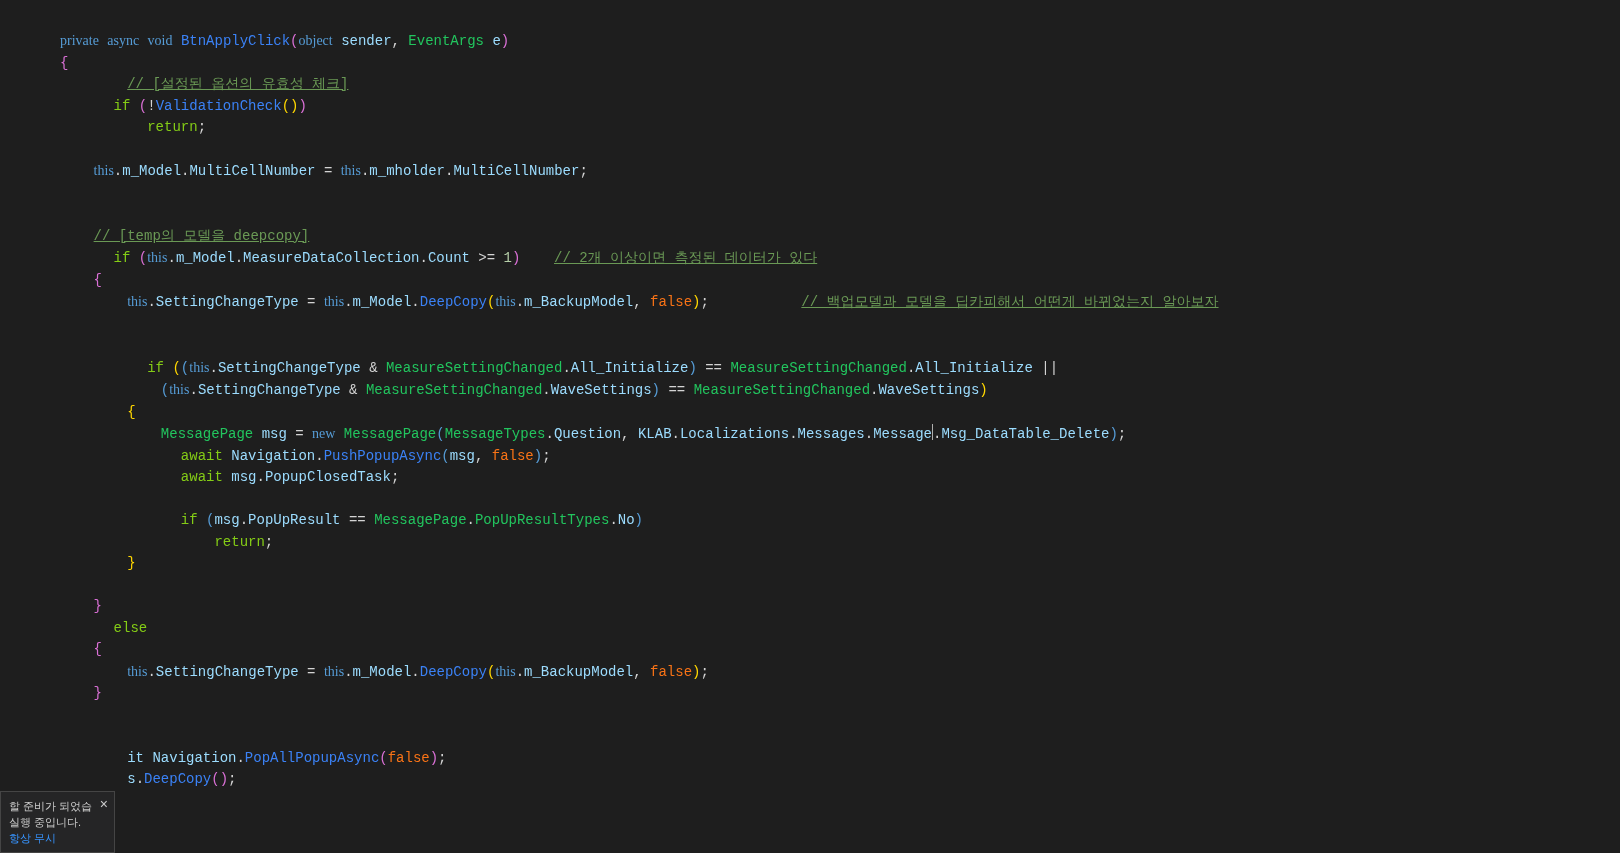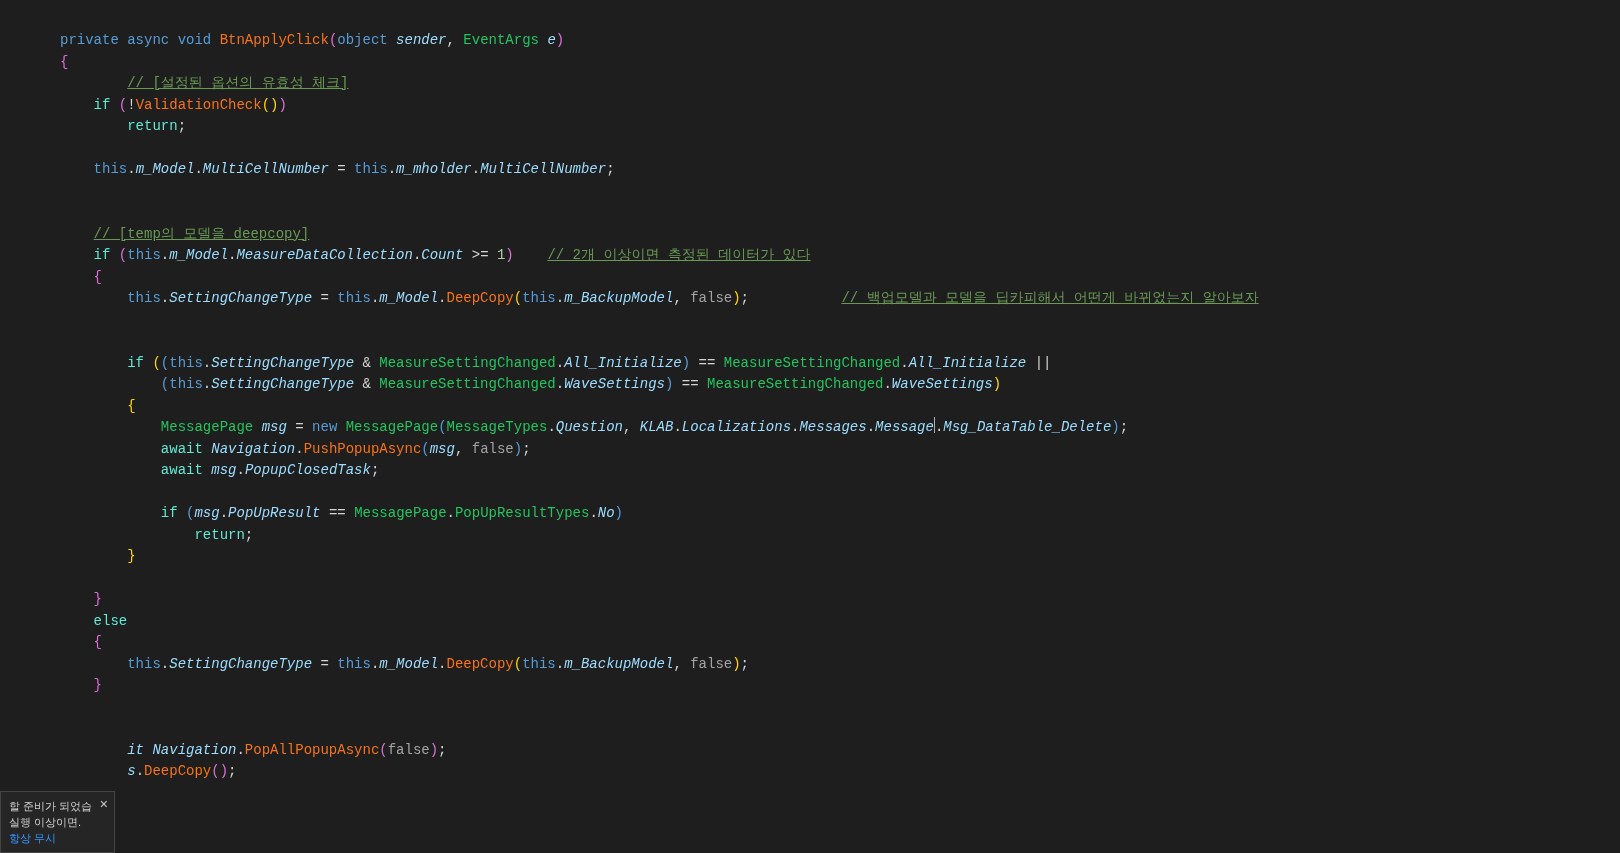--- a/index.html
+++ b/index.html
@@ -25,27 +25,27 @@
   color: #d4d4d4;
 }
 .gutter {
   position: absolute;
   left: 0;
   top: 0;
   width: 45px;
   height: 100%;
   background: #1e1e1e;
 }
-.k-mod { color: #569cd6; }        
-.k-ctrl { color: #5eead4; }       
+.k-mod { color: #569cd6; font-family: Liberation Serif, serif; }        
+.k-ctrl { color: #84cc16; margin-left: 20px; }       
 .k-type { color: #22c55e; }       
-.k-method { color: #f97316; }     
-.k-var { color: #9cdcfe; font-style: italic; }       
+.k-method { color: #3b82f6; }     
+.k-var { color: #9cdcfe; }       
 .k-num { color: #b5cea8; }        
-.k-bool { color: #a3a3a3; }       
+.k-bool { color: #f97316; }       
 .comment { color: #6a9955; text-decoration: underline; }      
 .punc { color: #d4d4d4; }         
 .brace { color: #da70d6; }        
 .brace2 { color: #ffd700; }       
 .brace3 { color: #569cd6; }
 .cursor {
   display: inline-block;
   width: 1px;
   height: 16px;
   background: #aeafad;
@@ -116,15 +116,15 @@
         <span class="k-mod">this</span><span class="punc">.</span><span class="k-var">SettingChangeType</span> <span class="punc">=</span> <span class="k-mod">this</span><span class="punc">.</span><span class="k-var">m_Model</span><span class="punc">.</span><span class="k-method">DeepCopy</span><span class="brace2">(</span><span class="k-mod">this</span><span class="punc">.</span><span class="k-var">m_BackupModel</span><span class="punc">,</span> <span class="k-bool">false</span><span class="brace2">)</span><span class="punc">;</span>
     <span class="brace">}</span>
 
 
         <span class="k-var">it</span> <span class="k-var">Navigation</span><span class="punc">.</span><span class="k-method">PopAllPopupAsync</span><span class="brace">(</span><span class="k-bool">false</span><span class="brace">)</span><span class="punc">;</span>
         <span class="k-var">s</span><span class="punc">.</span><span class="k-method">DeepCopy</span><span class="brace">(</span><span class="brace">)</span><span class="punc">;</span></div>
 
 <div class="notification">
   <span class="close">×</span>
   <div>할 준비가 되었습</div>
-  <div>실행 이상이면.</div>
+  <div>실행 중입니다.</div>
   <div class="link">항상 무시</div>
 </div>
 
 </body></html>

